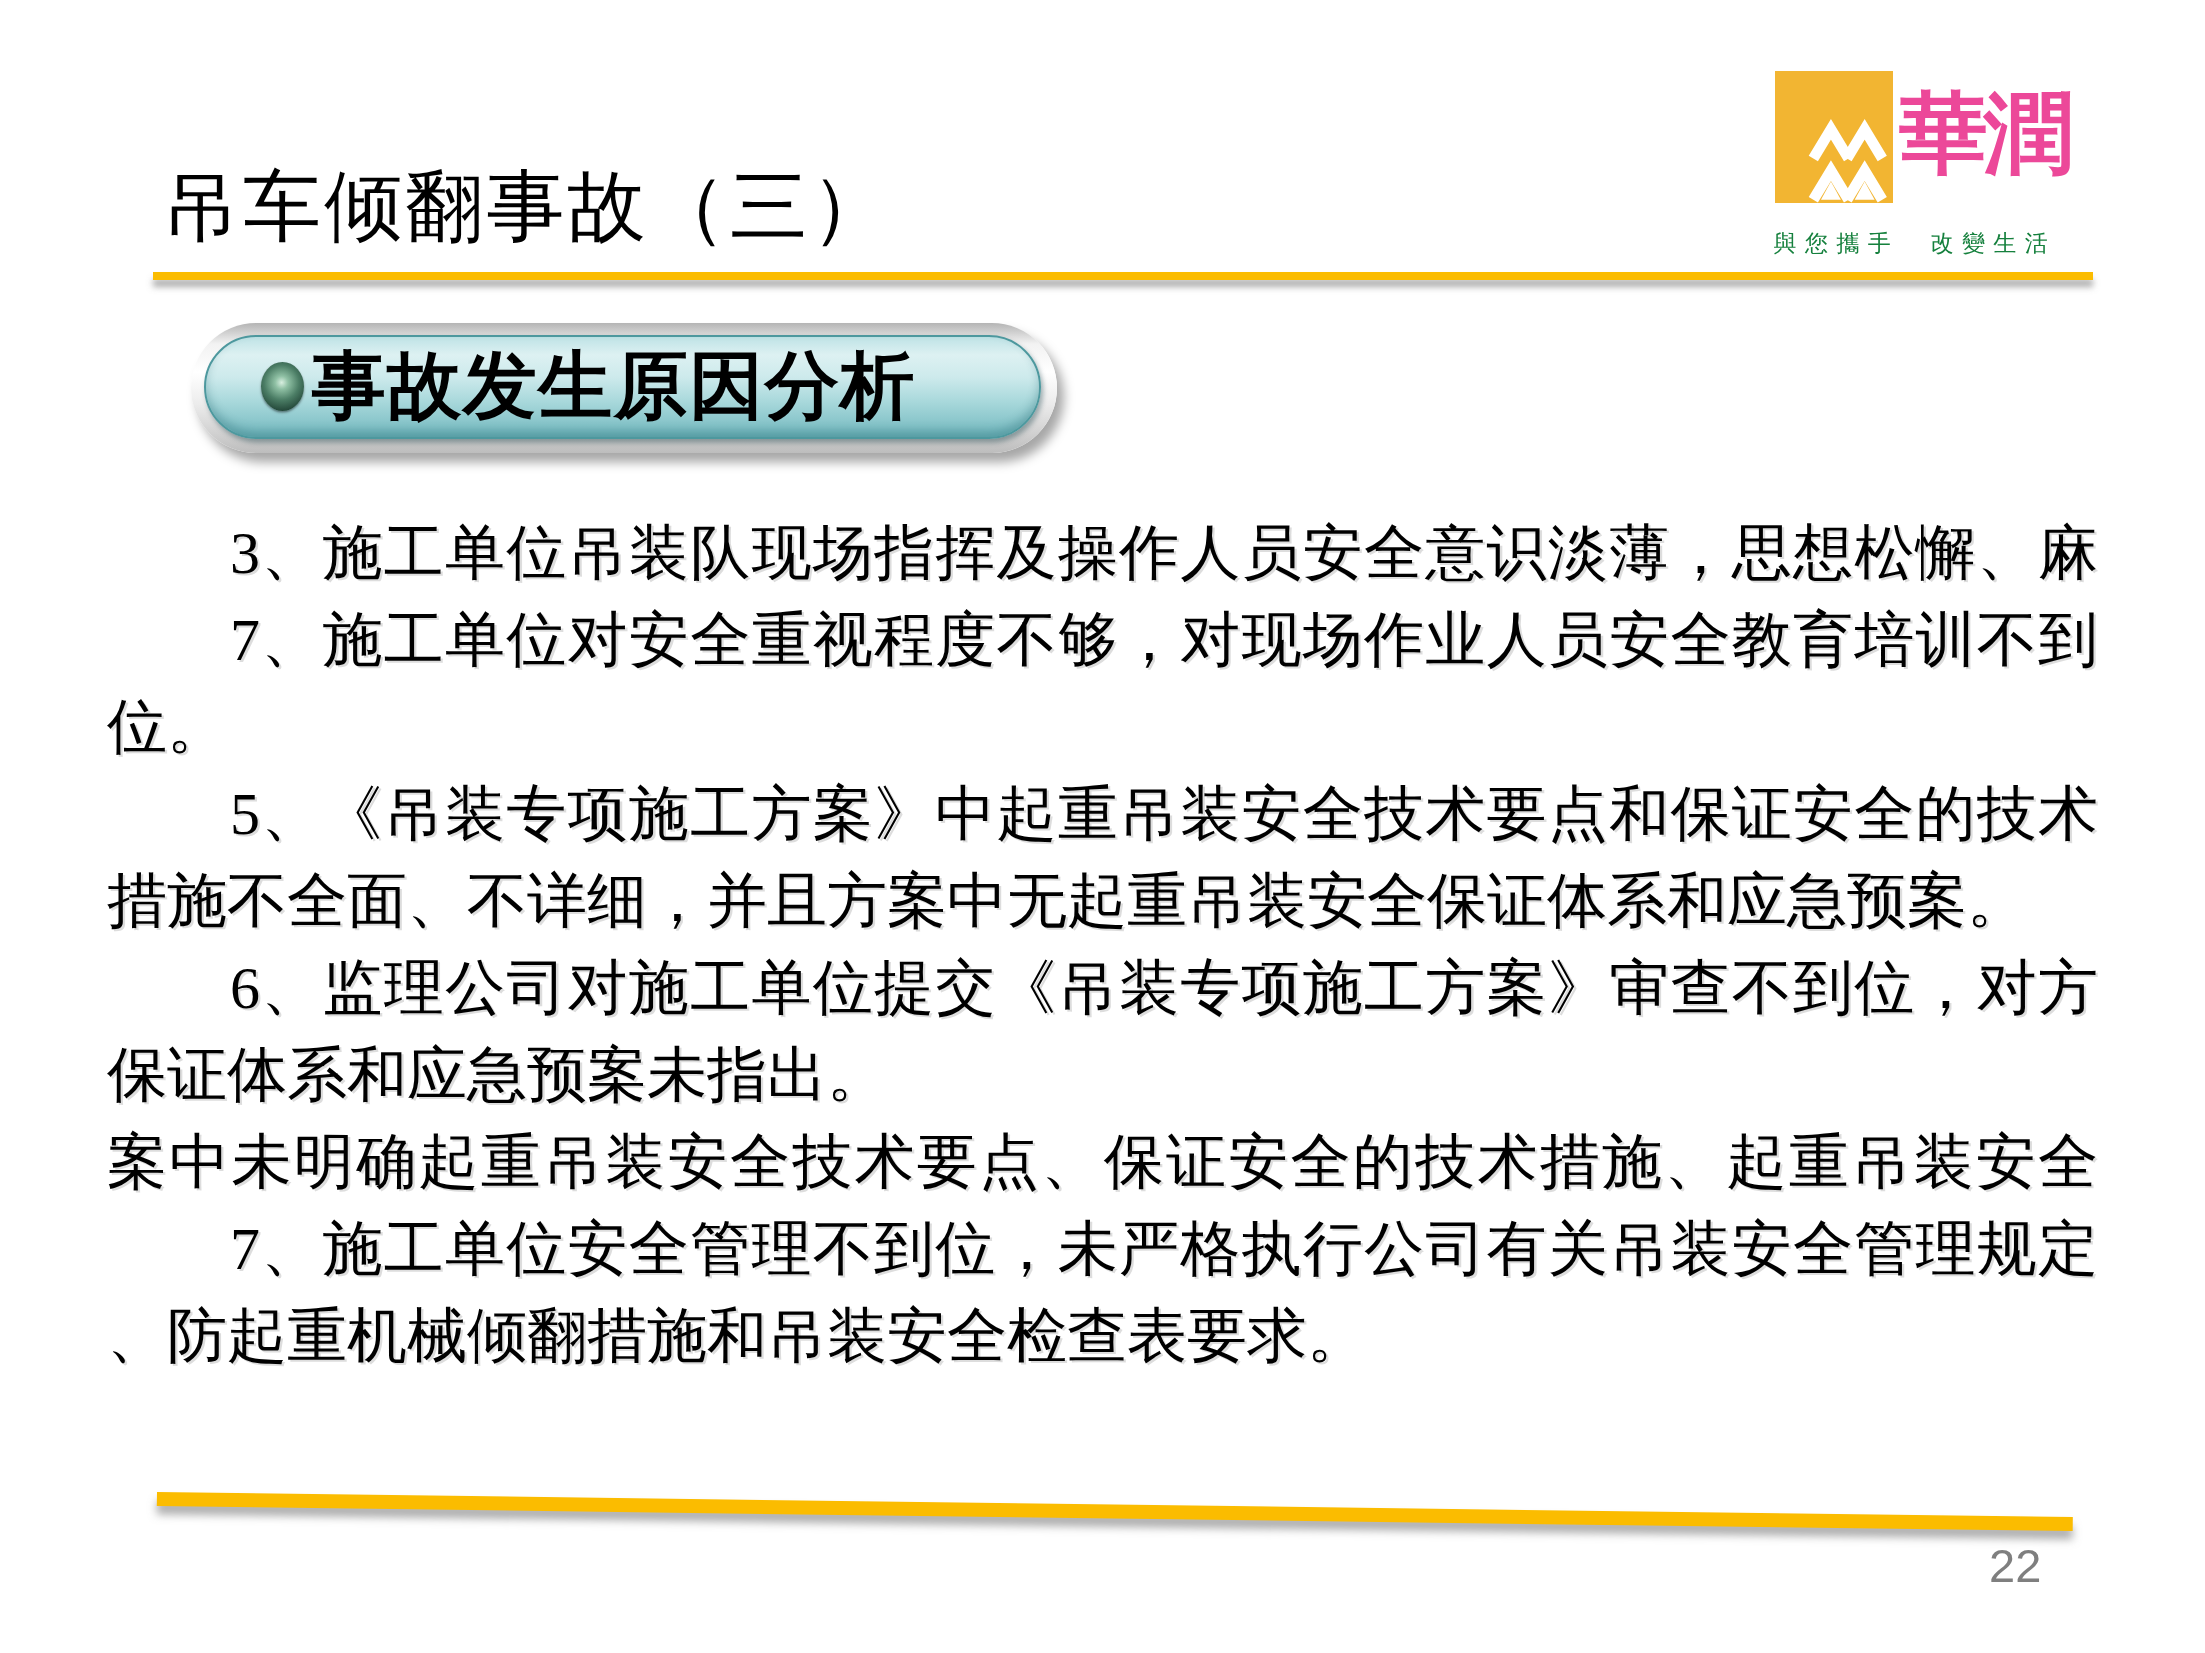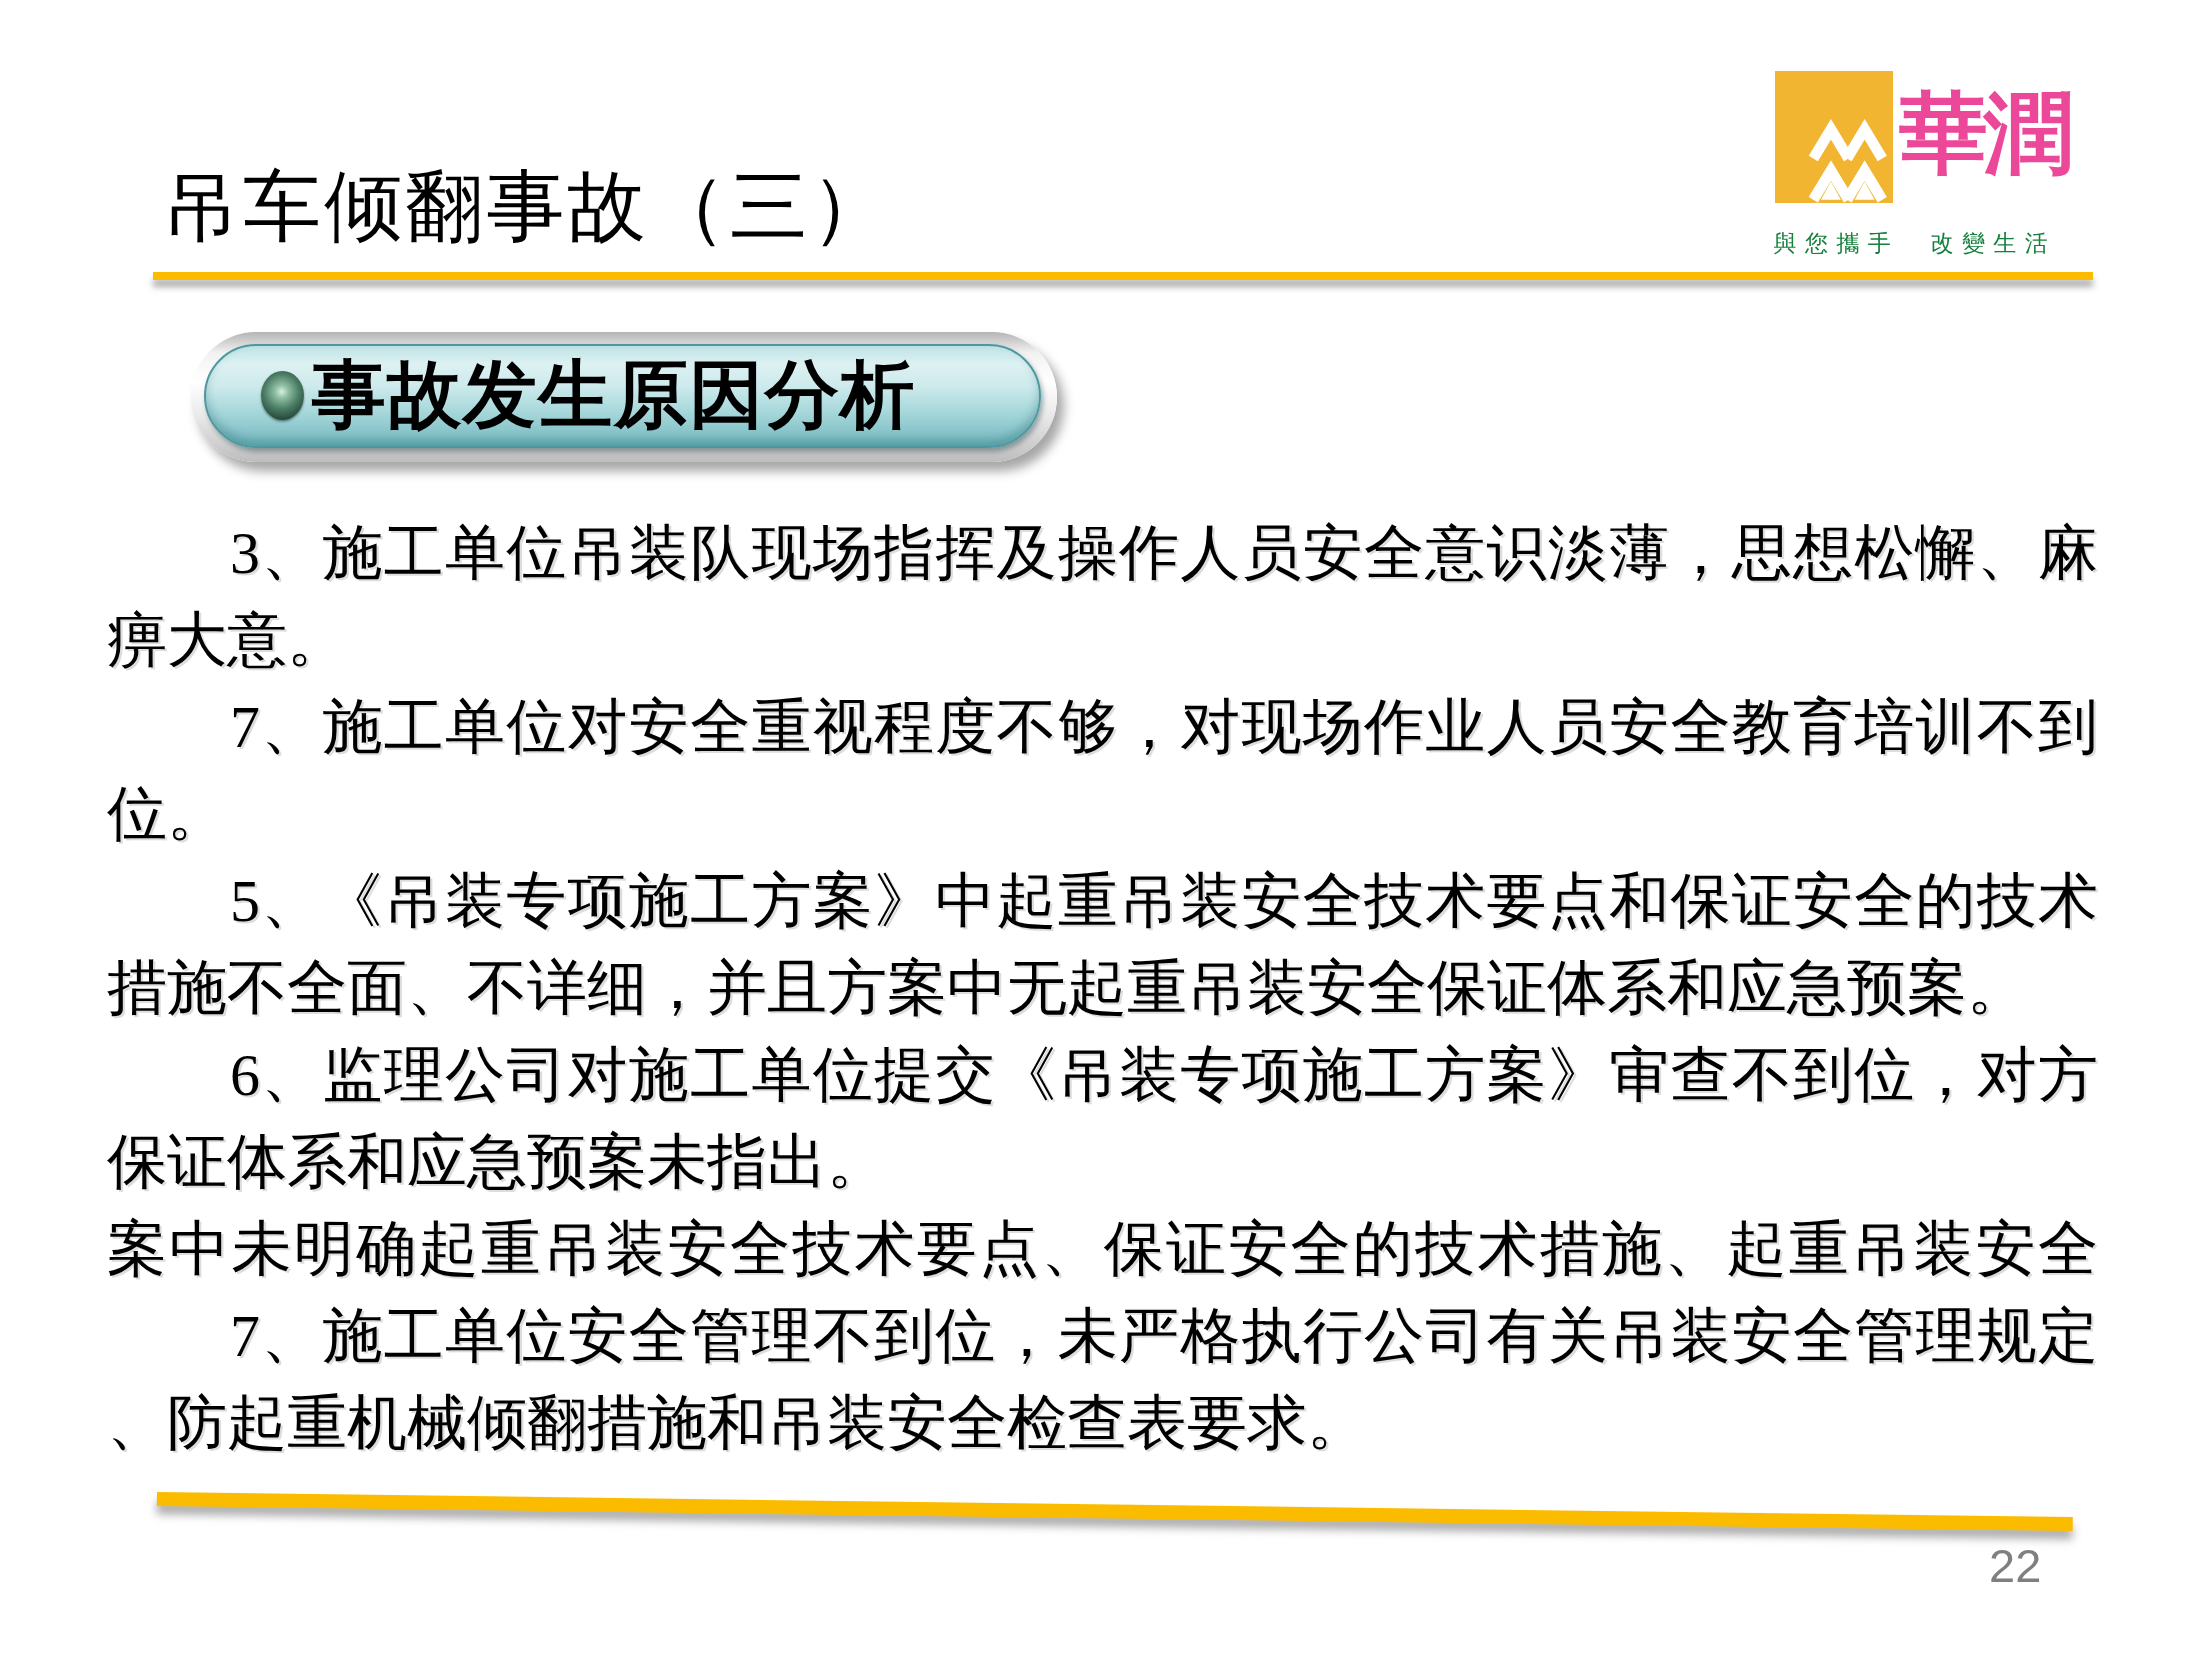--- a/index.html
+++ b/index.html
@@ -30,21 +30,21 @@
     font-size:89px;line-height:89px;font-weight:bold;
     color:#ec4899;letter-spacing:-4.6px;white-space:nowrap;
   }
   .logo-tagline{
     position:absolute;left:1.5px;top:159px;width:283px;
     font-size:23px;color:#15803d;letter-spacing:8.4px;white-space:nowrap;
     font-family:"Liberation Sans","DejaVu Sans",sans-serif;
   }
   
   .pill{
-    position:absolute;left:191px;top:332px;width:866px;height:130px;
+    position:absolute;left:191px;top:323px;width:866px;height:130px;
     border-radius:65px;
     background:linear-gradient(180deg,#b4b4b4 0%,#f2f2f2 16%,#ffffff 38%,#ececec 62%,#d2d2d2 84%,#bdbdbd 100%);
     box-shadow:6.9px 9.2px 10.7px rgba(0,0,0,0.35);
   }
   .pill-inner{
     position:absolute;left:13px;top:11.5px;right:16px;bottom:13.8px;
     border-radius:54px;
     border:2.3px solid #4D989E;
     background:linear-gradient(180deg,#bfe3e6 0%,#ddf1f2 18%,#cdeaec 40%,#a8d8db 65%,#8ac6cb 85%,#74bac0 100%);
     box-shadow:inset 0 -6.1px 9.2px rgba(15,85,95,0.30),2.3px 3.8px 5.4px rgba(0,45,55,0.35);
@@ -113,21 +113,20 @@
 
   <div class="pill">
     <div class="pill-inner">
       <span class="sphere"></span>
       <span class="pill-label">事故发生原因分析</span>
     </div>
   </div>
 
   <div class="body-text">
     <div class="body-line indent">3、施工单位吊装队现场指挥及操作人员安全意识淡薄，思想松懈、麻</div>
-    <div class="body-line para-end">痹大意。</div>
     <div class="body-line indent">7、施工单位对安全重视程度不够，对现场作业人员安全教育培训不到</div>
     <div class="body-line para-end">位。</div>
     <div class="body-line indent">5、《吊装专项施工方案》中起重吊装安全技术要点和保证安全的技术</div>
     <div class="body-line para-end">措施不全面、不详细，并且方案中无起重吊装安全保证体系和应急预案。</div>
     <div class="body-line indent">6、监理公司对施工单位提交《吊装专项施工方案》审查不到位，对方</div>
     <div class="body-line para-end">保证体系和应急预案未指出。</div>
     <div class="body-line">案中未明确起重吊装安全技术要点、保证安全的技术措施、起重吊装安全</div>
     <div class="body-line indent">7、施工单位安全管理不到位，未严格执行公司有关吊装安全管理规定</div>
     <div class="body-line para-end">、防起重机械倾翻措施和吊装安全检查表要求。</div>
   </div>

